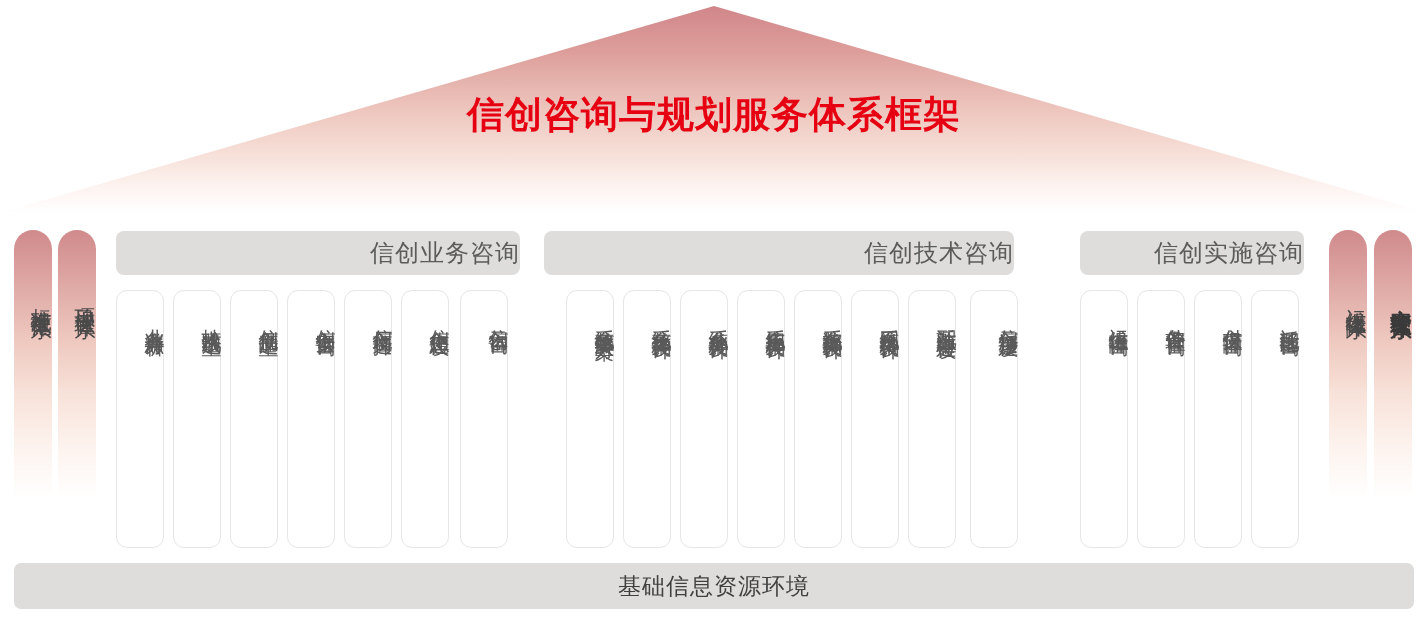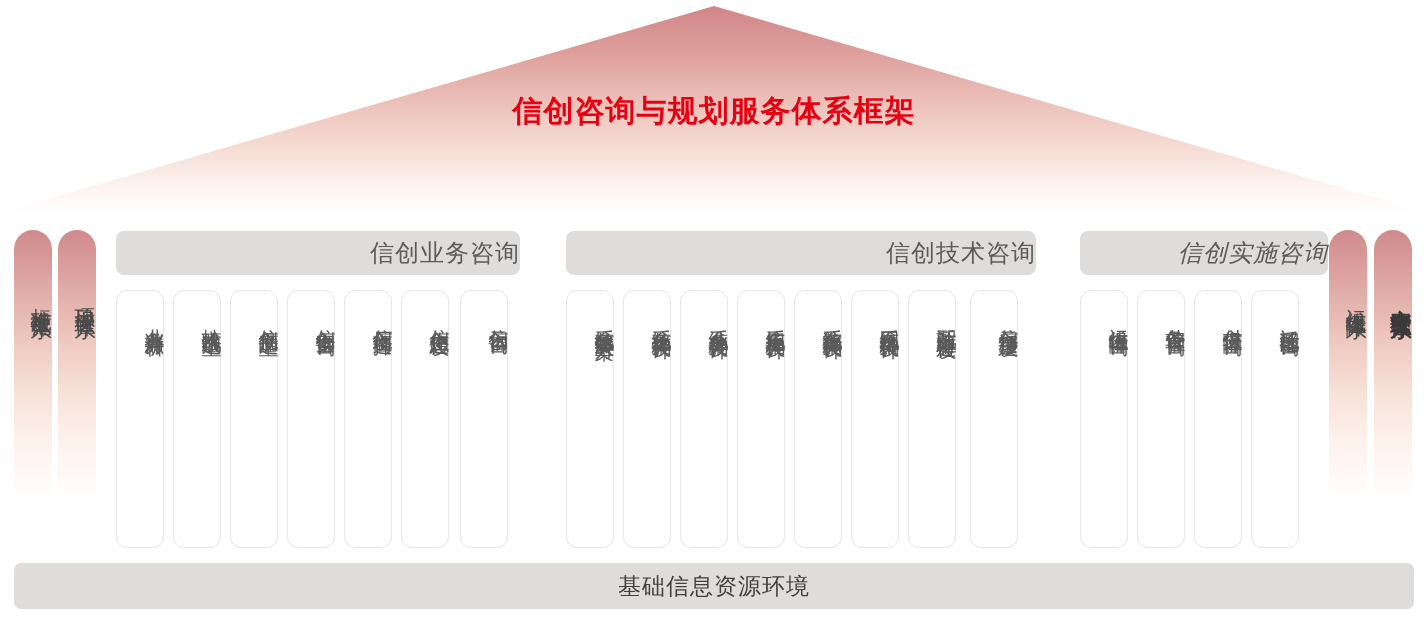--- a/index.html
+++ b/index.html
@@ -28,21 +28,21 @@
     pointer-events: none;
   }
 
   
   .main-title {
     position: absolute;
     left: 0;
     top: 96px;
     width: 1428px;
     text-align: center;
-    font-size: 30px;
+    font-size: 37px;
     font-weight: bold;
     color: #e60012;
     letter-spacing: 1px;
     line-height: 1;
   }
   .sub-title {
     position: absolute;
     left: 0;
     top: 169px;
     width: 1428px;
@@ -182,25 +182,25 @@
     <span class="v-label">运维保障体系</span>
   </div>
   <div class="pillar accent" id="pillar-r2">
     <span class="v-label">安全管理体系</span>
   </div>
 
   <div class="group-header" style="left:116px; width:404px;">
     <span>信创业务咨询</span>
   </div>
 
-  <div class="group-header" style="left:566px; width:470px;">
+  <div class="group-header" style="left:544px; width:470px;">
     <span>信创技术咨询</span>
   </div>
 
-  <div class="group-header" style="left:1080px; width:248px;font-style:italic;">
+  <div class="group-header" style="left:1080px; width:224px;">
     <span>信创实施咨询</span>
   </div>
 
   <div class="card" style="left:116px;">
     <span class="v-label">业务痛点分析</span>
     </div>
   <div class="card" style="left:173px;">
     <span class="v-label">技术路线选型</span>
     </div>
   <div class="card" style="left:230px;">

